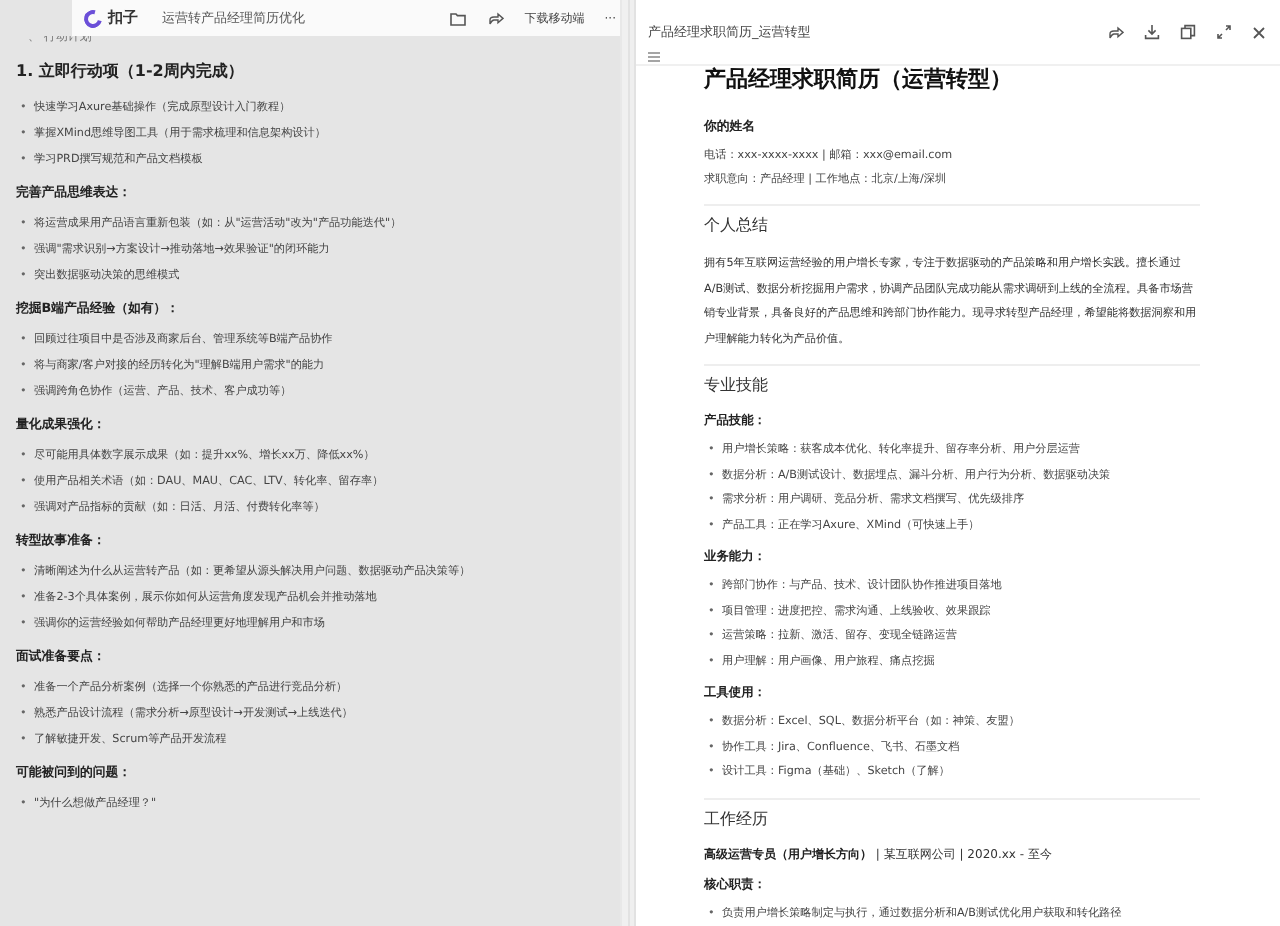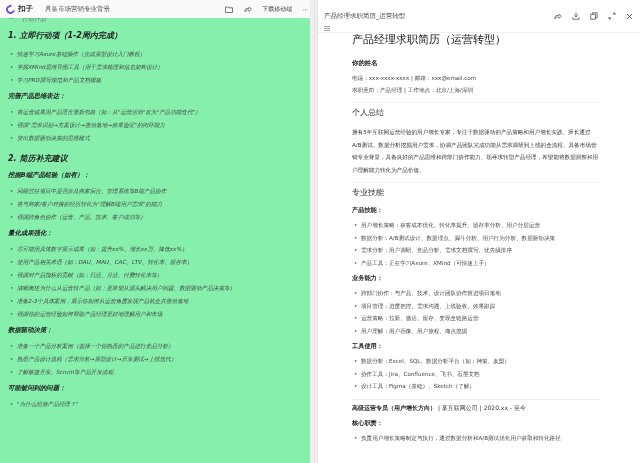--- a/index.html
+++ b/index.html
@@ -1,66 +1,66 @@
 <!DOCTYPE html>
 <html><head>
 <meta charset="utf-8">
 <style>
   * { box-sizing: border-box; margin: 0; padding: 0; }
   html, body { width: 640px; height: 463px; overflow: hidden; background: #fff; }
   body { font-family: "DejaVu Sans", "Liberation Sans", sans-serif; color: #222; position: relative; }
 
   
-  .left { position: absolute; left: 0; top: 0; width: 314px; height: 463px; background: #86efac; overflow: hidden; }
+  .left { position: absolute; left: 0; top: 0; width: 314px; height: 463px; background: #e5e5e5; overflow: hidden; padding-left: 36px; }
   .left-header { height: 18px; display: flex; align-items: center; padding: 0 6px; background: #fafafa; }
   .logo { display: flex; align-items: center; gap: 3px; }
   .logo-mark { width: 9px; height: 9px; border-radius: 50%; border: 2px solid #6b4fd8; border-right-color: transparent; transform: rotate(-30deg); }
   .logo-text { font-size: 7.5px; font-weight: bold; color: #333; }
   .doc-title { margin-left: 12px; font-size: 6.5px; color: #555; }
   .header-actions { margin-left: auto; display: flex; align-items: center; gap: 10px; font-size: 6px; color: #444; }
   .icon { display: inline-flex; align-items: center; justify-content: center; width: 9px; height: 9px; font-size: 7px; color: #555; }
-  .left-scroll { position: absolute; left: 0; top: 18px; width: 310px; bottom: 0; padding: 0 8px; font-style: italic; }
+  .left-scroll { position: absolute; left: 0; top: 18px; width: 310px; bottom: 0; padding: 0 8px; }
   .cut-line { height: 4px; overflow: hidden; font-size: 6px; color: #777; line-height: 2px; }
   .h1 { font-size: 8px; font-weight: bold; color: #222; margin: 8px 0 7px; }
   .h3 { font-size: 6.4px; font-weight: bold; color: #222; margin: 5px 0 5px; }
   ul.blist { list-style: none; }
   ul.blist li { font-size: 5.6px; color: #444; line-height: 13px; padding-left: 9px; position: relative; white-space: nowrap; }
   ul.blist li::before { content: "•"; position: absolute; left: 2px; color: #666; }
   .left-scrollbar { position: absolute; left: 310px; top: 0; width: 4px; height: 463px; background: #f0f0f0; border-left: 1px solid #e8e8e8; }
 
   .divider { position: absolute; left: 314px; top: 0; width: 4px; height: 463px; background: #efefef; border-left: 1px solid #e2e2e2; border-right: 1px solid #e2e2e2; }
 
   
   .right { position: absolute; left: 318px; top: 0; width: 322px; height: 463px; background: #fff; overflow: hidden; }
   .right-header { height: 18px; display: flex; align-items: center; padding: 16px 6px; border-bottom: 1px solid #f0f0f0; }
   .right-title { font-size: 6.5px; color: #444; }
   .right-actions { margin-left: auto; display: flex; gap: 9px; align-items: center; }
   .toc-btn { position: absolute; left: 4px; top: 24px; width: 9px; height: 9px; display: flex; align-items: center; justify-content: center; font-size: 6px; color: #888; }
   .resume { position: absolute; left: 34px; top: 20px; width: 248px; }
-  .resume-title { font-size: 11px; font-weight: normal; color: #111; margin: 12px 0 12px; }
+  .resume-title { font-size: 11px; font-weight: bold; color: #111; margin: 12px 0 12px; }
   .name { font-size: 6.4px; font-weight: bold; color: #222; margin-bottom: 4px; }
   .meta { font-size: 5.6px; color: #444; line-height: 12px; }
   .hr { height: 1px; background: #eee; margin: 6px 0 4px; }
   .section-title { font-size: 8px; color: #333; margin: 4px 0 8px; font-family: Liberation Serif, serif; }
   .para { font-size: 5.6px; color: #333; line-height: 12.5px; }
   .sub { font-size: 6.2px; font-weight: bold; color: #222; margin: 5px 0 4px; }
   .right ul.blist li { line-height: 12.5px; }
   .job-line { font-size: 6px; color: #333; margin-bottom: 6px; }
   .job-line b { color: #222; }
 </style>
 </head>
 <body>
 
 <div class="left">
   <div class="left-header">
     <div class="logo">
       <span class="logo-mark"></span>
       <span class="logo-text">扣子</span>
     </div>
-    <span class="doc-title">具备市场营销专业背景</span>
+    <span class="doc-title">运营转产品经理简历优化</span>
     <div class="header-actions">
       <span class="icon">
         <svg width="8" height="7" viewBox="0 0 8 7">
             <path d="M0.5 1 H3 L3.7 1.8 H7.5 V6.5 H0.5 Z" fill="none" stroke="#555" stroke-width="0.8"></path>
           </svg>
       </span>
       <span class="icon">
         <svg width="8" height="7" viewBox="0 0 8 7">
             <path d="M1 6 V4 Q1 2.5 3 2.5 H5 V1 L7.5 3.2 L5 5.4 V4 H3 Q2 4 1 6 Z" fill="none" stroke="#555" stroke-width="0.7"></path>
           </svg>
@@ -79,40 +79,40 @@
       <li>掌握XMind思维导图工具（用于需求梳理和信息架构设计）</li>
       <li>学习PRD撰写规范和产品文档模板</li>
     </ul>
     <div class="h3">完善产品思维表达：</div>
     <ul class="blist">
       <li>将运营成果用产品语言重新包装（如：从"运营活动"改为"产品功能迭代"）</li>
       <li>强调"需求识别→方案设计→推动落地→效果验证"的闭环能力</li>
       <li>突出数据驱动决策的思维模式</li>
     </ul>
 
-    <div class="h1">2. 简历补充建议</div>
     <div class="h3">挖掘B端产品经验（如有）：</div>
     <ul class="blist">
       <li>回顾过往项目中是否涉及商家后台、管理系统等B端产品协作</li>
       <li>将与商家/客户对接的经历转化为"理解B端用户需求"的能力</li>
       <li>强调跨角色协作（运营、产品、技术、客户成功等）</li>
     </ul>
     <div class="h3">量化成果强化：</div>
     <ul class="blist">
       <li>尽可能用具体数字展示成果（如：提升xx%、增长xx万、降低xx%）</li>
       <li>使用产品相关术语（如：DAU、MAU、CAC、LTV、转化率、留存率）</li>
       <li>强调对产品指标的贡献（如：日活、月活、付费转化率等）</li>
     </ul>
 
+    <div class="h3">转型故事准备：</div>
     <ul class="blist">
       <li>清晰阐述为什么从运营转产品（如：更希望从源头解决用户问题、数据驱动产品决策等）</li>
       <li>准备2-3个具体案例，展示你如何从运营角度发现产品机会并推动落地</li>
       <li>强调你的运营经验如何帮助产品经理更好地理解用户和市场</li>
     </ul>
-    <div class="h3">数据驱动决策：</div>
+    <div class="h3">面试准备要点：</div>
     <ul class="blist">
       <li>准备一个产品分析案例（选择一个你熟悉的产品进行竞品分析）</li>
       <li>熟悉产品设计流程（需求分析→原型设计→开发测试→上线迭代）</li>
       <li>了解敏捷开发、Scrum等产品开发流程</li>
     </ul>
     <div class="h3">可能被问到的问题：</div>
     <ul class="blist">
       <li>"为什么想做产品经理？"</li>
 
     </ul>
@@ -188,20 +188,21 @@
       <li>用户理解：用户画像、用户旅程、痛点挖掘</li>
     </ul>
     <div class="sub">工具使用：</div>
     <ul class="blist">
       <li>数据分析：Excel、SQL、数据分析平台（如：神策、友盟）</li>
       <li>协作工具：Jira、Confluence、飞书、石墨文档</li>
       <li>设计工具：Figma（基础）、Sketch（了解）</li>
     </ul>
     <div class="hr"></div>
 
+    <div class="section-title">工作经历</div>
     <div class="job-line">
       <b>高级运营专员（用户增长方向）</b>
       <span>| 某互联网公司 | 2020.xx - 至今</span>
     </div>
     <div class="sub">核心职责：</div>
     <ul class="blist">
       <li>负责用户增长策略制定与执行，通过数据分析和A/B测试优化用户获取和转化路径</li>
 
     </ul>
   </div>

